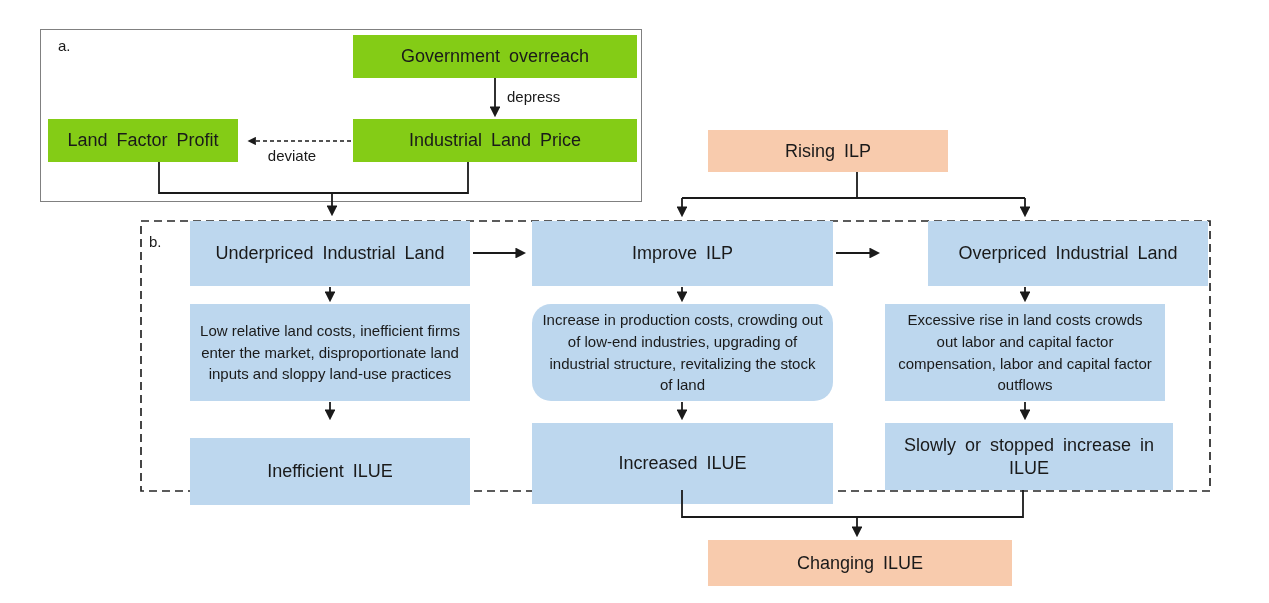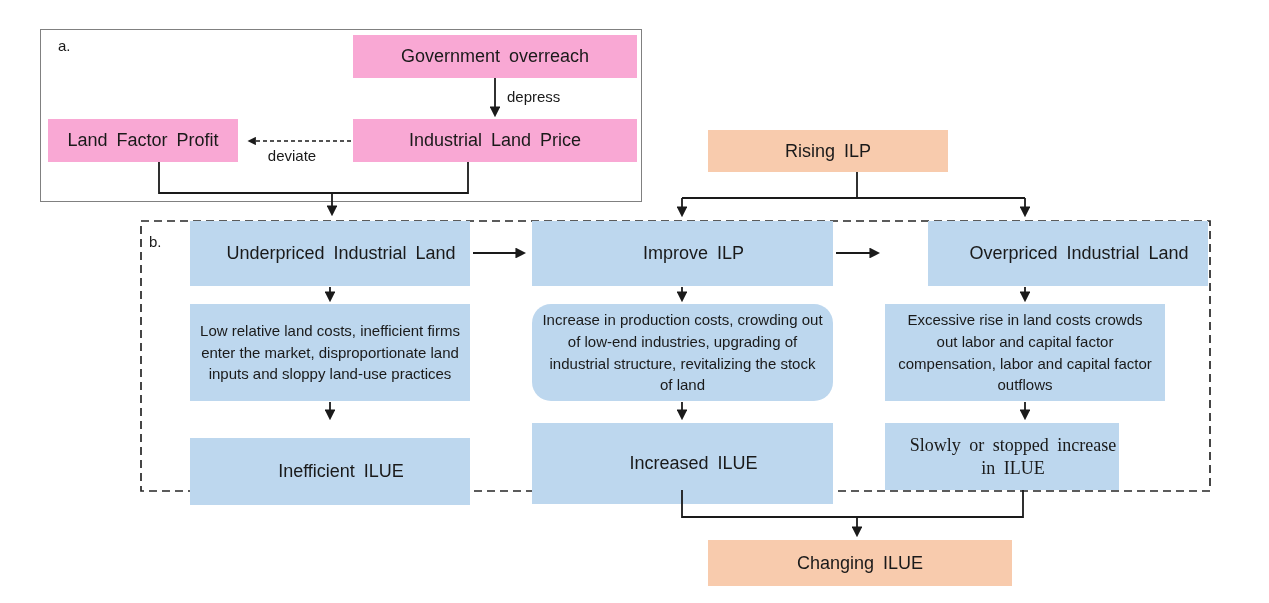--- a/index.html
+++ b/index.html
@@ -12,22 +12,22 @@
   .bg{z-index:0;}
   .fg{z-index:2;pointer-events:none;}
   .panel-a-border{
     position:absolute;left:40px;top:29px;width:600px;height:171px;
     border:1.5px solid #808080;z-index:0;background:transparent;
   }
   .node{
     position:absolute;z-index:1;display:flex;align-items:center;justify-content:center;
     text-align:center;box-sizing:border-box;
   }
-  .green{background:#f9a8d4;}
-  .blue{background:#bdd7ee;padding-left:22px;}
+  .green{background:#84cc16;}
+  .blue{background:#bdd7ee;}
   .orange{background:#f8cbad;}
   .lg{font-size:18px;word-spacing:4px;line-height:1.25;}
   .sm{font-size:15px;line-height:1.45;padding:6px 10px;}
   .corner-label{position:absolute;z-index:1;font-size:15px;}
   .edge-label{position:absolute;z-index:3;font-size:15px;}
   svg .ln{stroke:#1a1a1a;stroke-width:1.8;fill:none;}
   svg .dash-ln{stroke:#1a1a1a;stroke-width:1.4;fill:none;stroke-dasharray:4 3;}
   svg .frame{stroke:#262626;stroke-width:1.7;fill:none;stroke-dasharray:8 5;}
   svg .arrowhead-fill{fill:#1a1a1a;}
 </style>
@@ -57,21 +57,21 @@
   <div class="node blue lg" style="left:190px;top:221px;width:280px;height:65px;">Underpriced Industrial Land</div>
   <div class="node blue sm" style="left:190px;top:304px;width:280px;height:97px;">Low relative land costs, inefficient firms enter the market, disproportionate land inputs and sloppy land-use practices</div>
   <div class="node blue lg" style="left:190px;top:423px;width:280px;height:67px;margin-top:15px;">Inefficient ILUE</div>
 
   <div class="node blue lg" style="left:532px;top:221px;width:301px;height:65px;">Improve ILP</div>
   <div class="node blue sm" style="left:532px;top:304px;width:301px;height:97px;border-radius:19px;">Increase in production costs, crowding out of low-end industries, upgrading of industrial structure, revitalizing the stock of land</div>
   <div class="node blue lg" style="left:532px;top:423px;width:301px;height:81px;">Increased ILUE</div>
 
   <div class="node blue lg" style="left:885px;top:221px;width:280px;height:65px;margin-left:43px;">Overpriced Industrial Land</div>
   <div class="node blue sm" style="left:885px;top:304px;width:280px;height:97px;">Excessive rise in land costs crowds out labor and capital factor compensation, labor and capital factor outflows</div>
-  <div class="node blue lg" style="left:885px;top:423px;width:234px;height:67px;font-family:Liberation Serif, serif;">Slowly or stopped increase in ILUE</div>
+  <div class="node blue lg" style="left:885px;top:423px;width:288px;height:67px;">Slowly or stopped increase in ILUE</div>
 
   <svg class="layer fg">
     <defs>
       <marker id="arw" viewBox="0 0 10 10" refX="7" refY="5" markerWidth="6" markerHeight="6" orient="auto-start-reverse">
         <path class="arrowhead-fill" d="M0,0 L10,5 L0,10 z"></path>
       </marker>
     </defs>
 
     <line class="ln" x1="495" y1="78" x2="495" y2="114" marker-end="url(#arw)"></line>
     <line class="dash-ln" x1="351" y1="141" x2="250" y2="141" marker-end="url(#arw)"></line>

